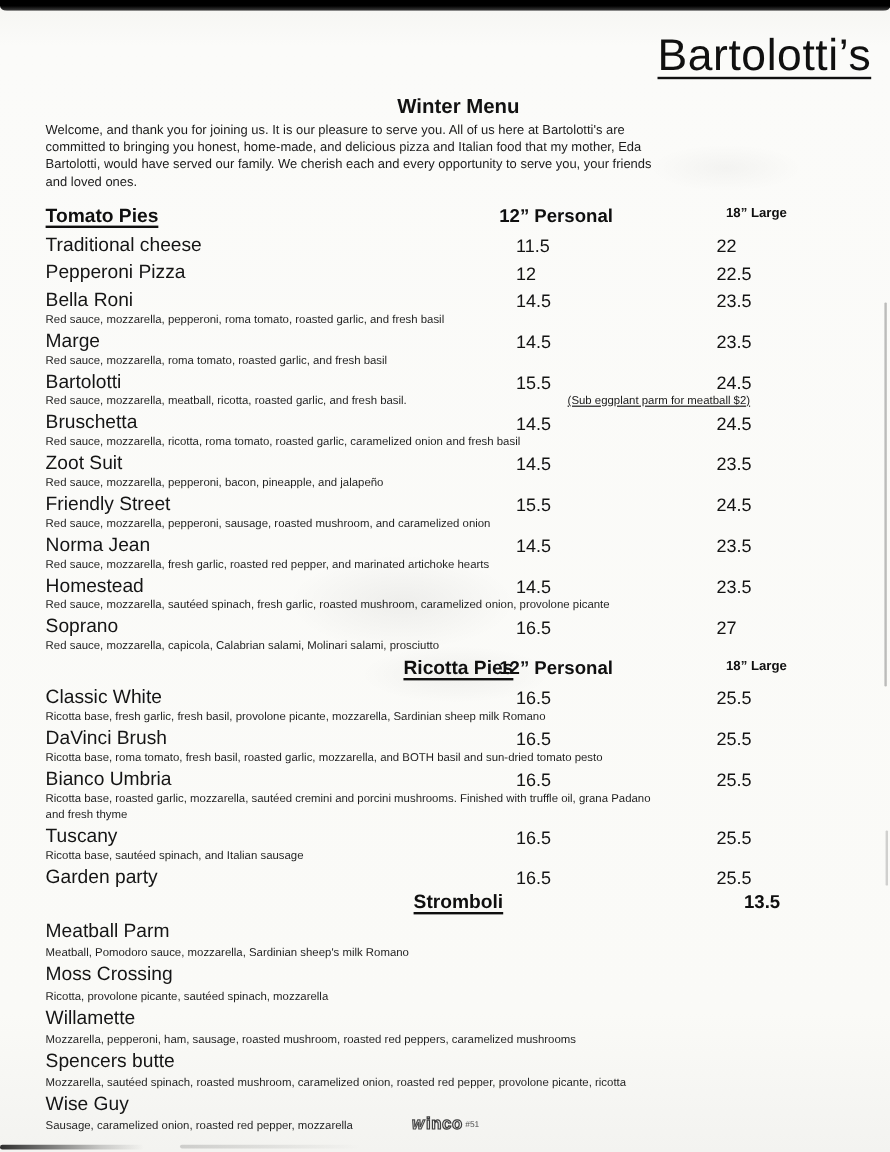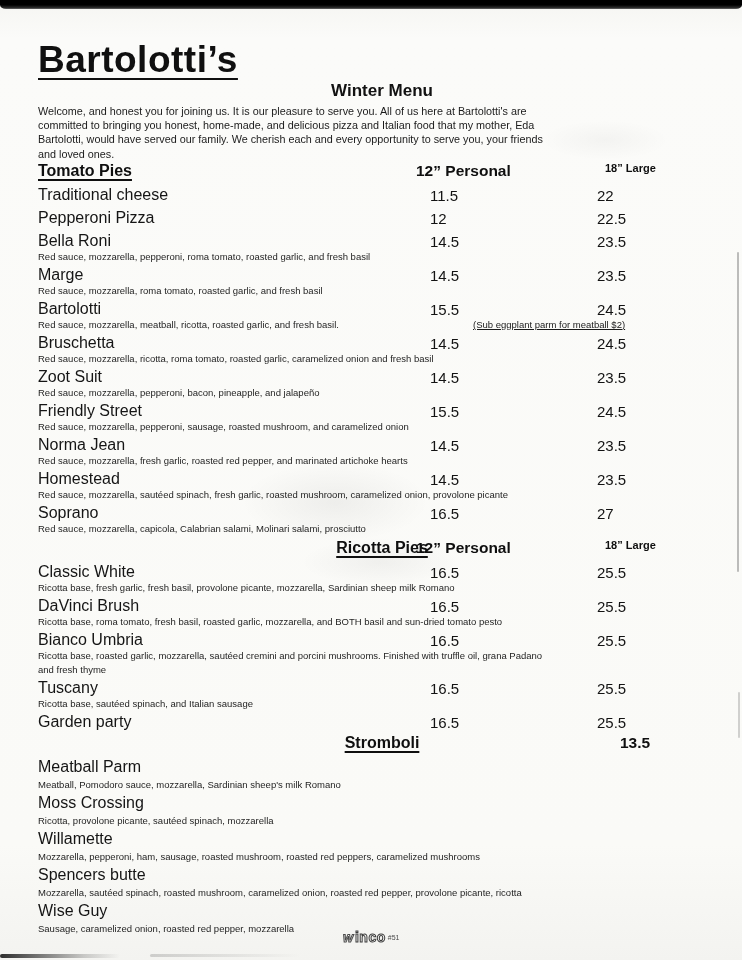--- a/index.html
+++ b/index.html
@@ -17,26 +17,26 @@
   .bottom-smudge{position:absolute;left:0;bottom:2px;width:120px;height:4px;
     background:linear-gradient(90deg,#2e2e2e,rgba(70,70,70,.25) 70%,transparent);border-radius:2px;}
   .bottom-smudge2{position:absolute;left:150px;bottom:3px;width:150px;height:3px;
     background:linear-gradient(90deg,rgba(90,90,90,.25),transparent);border-radius:2px;}
   .blotch{position:absolute;border-radius:50%;pointer-events:none;}
   .blotch.b1{left:240px;top:462px;width:190px;height:80px;background:radial-gradient(ellipse,rgba(0,0,0,.05),transparent 70%);}
   .blotch.b2{left:300px;top:538px;width:160px;height:48px;background:radial-gradient(ellipse,rgba(0,0,0,.045),transparent 70%);}
   .blotch.b3{left:540px;top:120px;width:130px;height:40px;background:radial-gradient(ellipse,rgba(0,0,0,.03),transparent 70%);}
 
   .content{position:absolute;left:38px;right:16px;top:20px;}
-  .title{margin-top:20px;text-align:left;font-size:37px;line-height:40px;letter-spacing:.5px;color:#101010;
-    text-decoration:underline;text-decoration-thickness:2px;text-underline-offset:6px;font-weight:bold;}
-  .subtitle{margin-top:1px;text-align:center;font-size:17px;font-weight:bold;line-height:19px;color:#121212;}
+  .title{margin-top:6px;text-align:right;font-size:37px;line-height:40px;letter-spacing:.5px;color:#101010;
+    text-decoration:underline;text-decoration-thickness:2px;text-underline-offset:6px;}
+  .subtitle{margin-top:13px;text-align:center;font-size:17px;font-weight:bold;line-height:19px;color:#121212;}
   .intro{margin-top:4px;font-size:10.8px;line-height:14.2px;color:#1b1b1b;}
 
-  .menu{margin-top:1px;}
+  .menu{margin-top:13px;}
   .sec-header{position:relative;height:21px;margin:1px 0 2px 0;font-size:16px;font-weight:bold;color:#0f0f0f;}
   .sec-header.gap{margin-top:3px;text-align:center;}
   .sec-title{text-decoration:underline;text-decoration-thickness:2px;text-underline-offset:3px;}
   .colh1{position:absolute;left:378px;top:0;font-size:15.5px;}
   .colh2{position:absolute;left:567px;top:0;font-size:11px;}
   .secprice{position:absolute;left:582px;top:0;font-size:15.5px;font-weight:bold;}
 
   .item{position:relative;}
   .item-name{display:block;font-size:16px;line-height:19px;color:#151515;}
   .item.no-desc{margin-bottom:4px;}
@@ -62,21 +62,21 @@
 <div class="page">
   <div class="topbar"></div>
   <div class="blotch b1"></div>
   <div class="blotch b2"></div>
   <div class="blotch b3"></div>
 
   <div class="content">
     <div class="title">Bartolotti’s</div>
     <div class="subtitle">Winter Menu</div>
     <div class="intro">
-        <div class="intro-line">Welcome, and honest you for joining us. It is our pleasure to serve you. All of us here at Bartolotti's are</div>
+        <div class="intro-line">Welcome, and thank you for joining us. It is our pleasure to serve you. All of us here at Bartolotti's are</div>
         <div class="intro-line">committed to bringing you honest, home-made, and delicious pizza and Italian food that my mother, Eda</div>
         <div class="intro-line">Bartolotti, would have served our family. We cherish each and every opportunity to serve you, your friends</div>
         <div class="intro-line">and loved ones.</div>
       </div>
     <div class="menu">
         <div class="sec-header"><span class="sec-title">Tomato Pies</span><span class="colh1">12” Personal</span><span class="colh2">18” Large</span></div>
         <div class="item no-desc">
           <span class="item-name">Traditional cheese</span>
           <span class="price p1">11.5</span>
           <span class="price p2">22</span>

